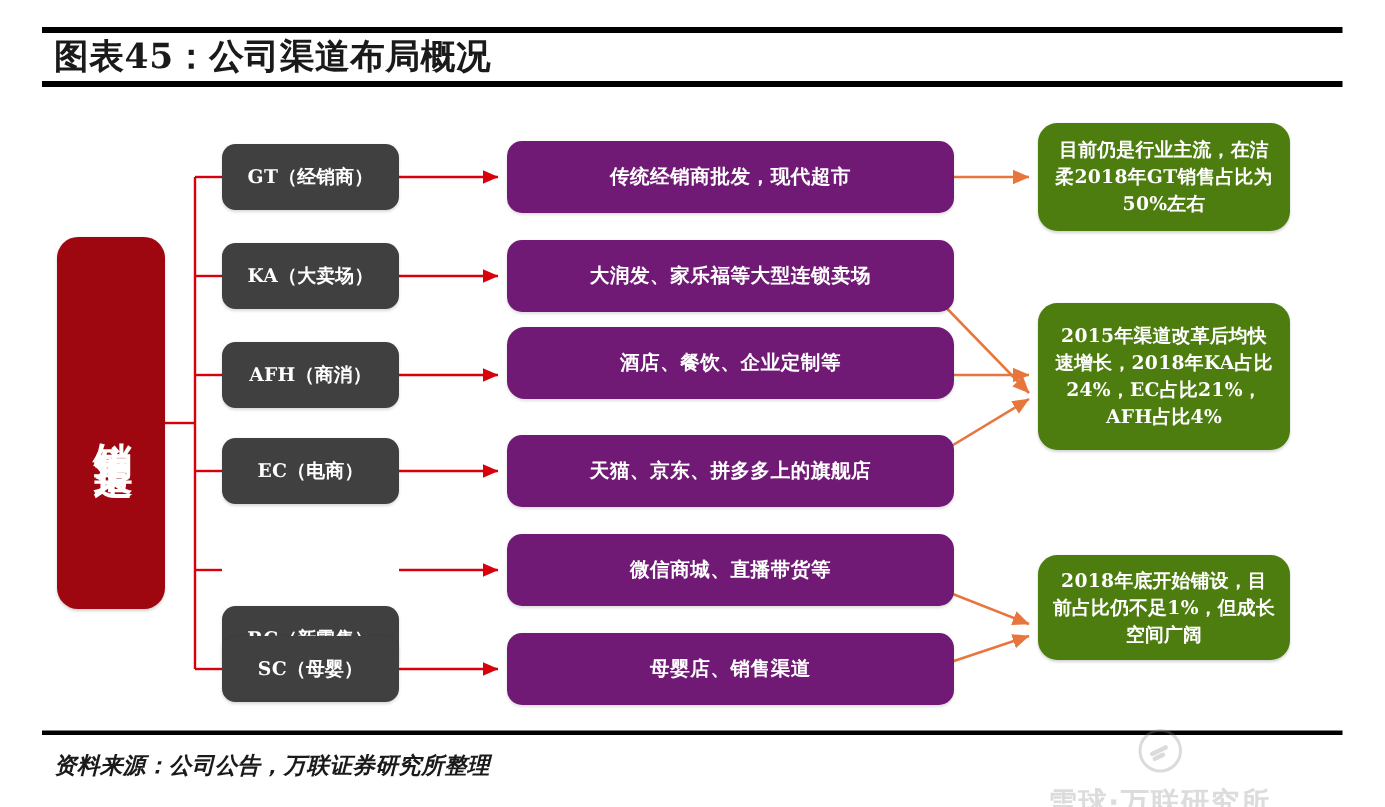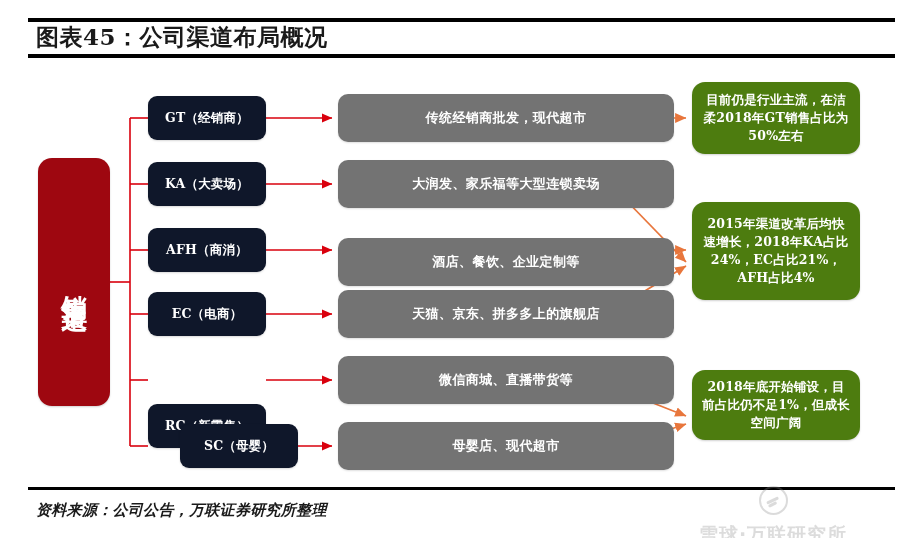--- a/index.html
+++ b/index.html
@@ -60,33 +60,33 @@
   }
   .root-label{
     font-family:"DejaVu Serif","Liberation Serif",serif;
     font-weight:bold;font-size:26px;color:#fff;line-height:1.22;
     writing-mode:vertical-rl;text-orientation:upright;letter-spacing:4px;
   }
 
   
   .chan{
     position:absolute;left:148px;width:118px;height:44px;
-    background:#0f172a;border-radius:9px;
+    background:#404040;border-radius:9px;
     display:flex;align-items:center;justify-content:center;
     box-shadow:0 1px 2px rgba(0,0,0,.15);
   }
   .chan span{
     font-family:"DejaVu Serif","Liberation Serif",serif;
     font-weight:bold;font-size:12.5px;color:#fff;white-space:nowrap;letter-spacing:.2px;
   }
 
   
   .desc{
-    position:absolute;left:338px;width:336px;height:48px;
-    background:#737373;border-radius:10px;
+    position:absolute;left:338px;width:298px;height:48px;
+    background:#701a75;border-radius:10px;
     display:flex;align-items:center;justify-content:center;
     box-shadow:0 1px 2px rgba(0,0,0,.13);
   }
   .desc span{
     font-family:"DejaVu Serif","Liberation Serif",serif;
     font-weight:bold;font-size:13px;color:#fff;white-space:nowrap;letter-spacing:.4px;
   }
 
   
   .note{
@@ -165,41 +165,41 @@
       </div>
     <div class="chan" style="top:168px;">
         <span>AFH（商消）</span>
       </div>
     <div class="chan" style="top:232px;">
         <span>EC（电商）</span>
       </div>
     <div class="chan" style="top:298px;margin-top:46px;">
         <span>RC（新零售）</span>
       </div>
-    <div class="chan" style="top:364px;margin-left:32px;">
+    <div class="chan" style="top:364px;">
         <span>SC（母婴）</span>
       </div>
 
     <div class="desc" style="top:34px;">
         <span>传统经销商批发，现代超市</span>
       </div>
     <div class="desc" style="top:100px;">
         <span>大润发、家乐福等大型连锁卖场</span>
       </div>
-    <div class="desc" style="top:178px;">
+    <div class="desc" style="top:158px;border-radius:12px;">
         <span>酒店、餐饮、企业定制等</span>
       </div>
     <div class="desc" style="top:230px;">
         <span>天猫、京东、拼多多上的旗舰店</span>
       </div>
     <div class="desc" style="top:296px;">
         <span>微信商城、直播带货等</span>
       </div>
     <div class="desc" style="top:362px;">
-        <span>母婴店、现代超市</span>
+        <span>母婴店、销售渠道</span>
       </div>
 
     <div class="note" style="top:22px;height:72px;">
         <span>目前仍是行业主流，在洁柔2018年GT销售占比为50%左右</span>
       </div>
     <div class="note" style="top:142px;height:98px;">
         <span>2015年渠道改革后均快速增长，2018年KA占比24%，EC占比21%，AFH占比4%</span>
       </div>
     <div class="note" style="top:310px;height:70px;">
         <span>2018年底开始铺设，目前占比仍不足1%，但成长空间广阔</span>

